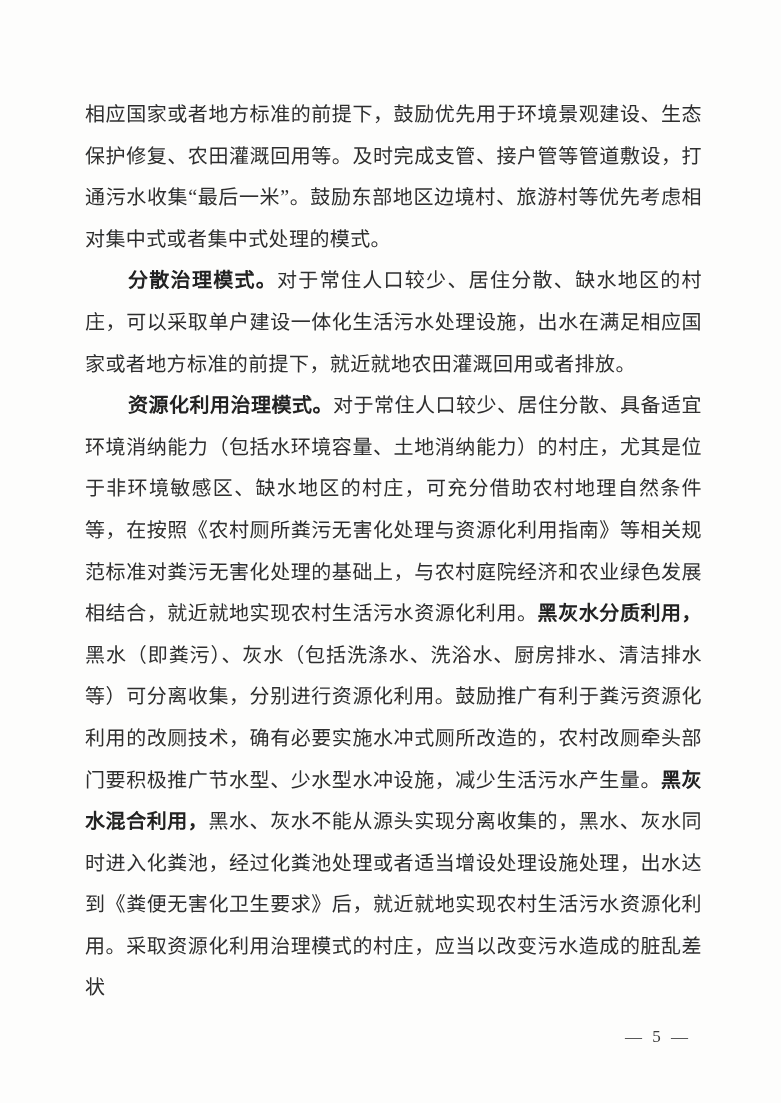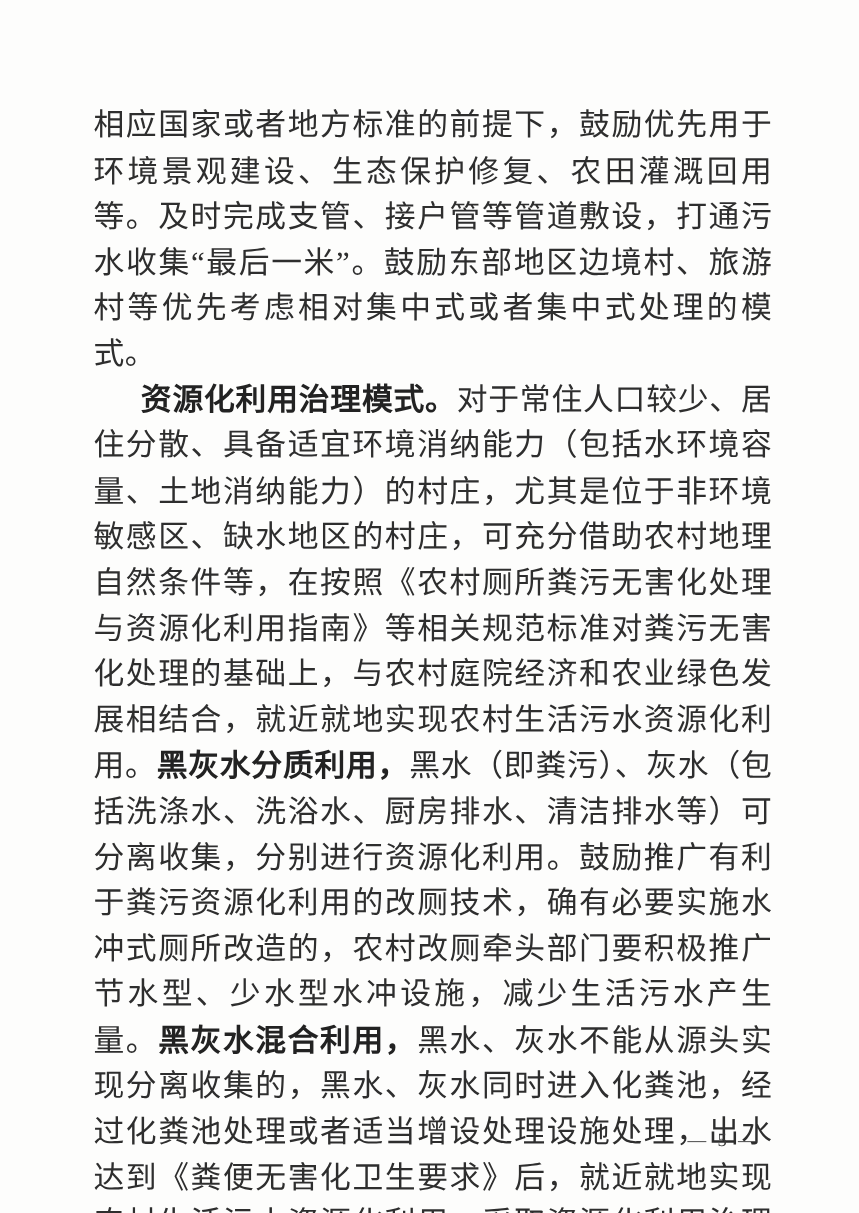--- a/index.html
+++ b/index.html
@@ -16,21 +16,21 @@
     font-family: "Liberation Serif", serif;
   }
   .text-column {
     position: absolute;
     left: 85px;
     top: 94px;
     width: 617px;
   }
   .para {
     margin: 0;
-    font-size: 28px;
+    font-size: 20px;
     line-height: 41.6px;
     letter-spacing: 0.4px;
     text-align: justify;
     color: #2e2e2e;
     word-break: break-all;
     font-family: Liberation Serif, serif;
   }
   .para.indent {
     text-indent: 43px;
   }
@@ -47,16 +47,17 @@
     color: #3a3a3a;
     font-family: "Liberation Serif", serif;
   }
 </style>
 </head>
 <body>
 
 <div class="page">
   <div class="text-column">
       <p class="para"><span class="seg">相应国家或者地方标准的前提下，鼓励优先用于环境景观建设、生态保护修复、农田灌溉回用等。及时完成支管、接户管等管道敷设，打通污水收集“最后一米”。鼓励东部地区边境村、旅游村等优先考虑相对集中式或者集中式处理的模式。</span></p>
+      <p class="para indent"><span class="seg bold">分散治理模式。</span><span class="seg">对于常住人口较少、居住分散、缺水地区的村庄，可以采取单户建设一体化生活污水处理设施，出水在满足相应国家或者地方标准的前提下，就近就地农田灌溉回用或者排放。</span></p>
       <p class="para indent"><span class="seg bold">资源化利用治理模式。</span><span class="seg">对于常住人口较少、居住分散、具备适宜环境消纳能力（包括水环境容量、土地消纳能力）的村庄，尤其是位于非环境敏感区、缺水地区的村庄，可充分借助农村地理自然条件等，在按照《农村厕所粪污无害化处理与资源化利用指南》等相关规范标准对粪污无害化处理的基础上，与农村庭院经济和农业绿色发展相结合，就近就地实现农村生活污水资源化利用。</span><span class="seg bold">黑灰水分质利用，</span><span class="seg">黑水（即粪污）、灰水（包括洗涤水、洗浴水、厨房排水、清洁排水等）可分离收集，分别进行资源化利用。鼓励推广有利于粪污资源化利用的改厕技术，确有必要实施水冲式厕所改造的，农村改厕牵头部门要积极推广节水型、少水型水冲设施，减少生活污水产生量。</span><span class="seg bold">黑灰水混合利用，</span><span class="seg">黑水、灰水不能从源头实现分离收集的，黑水、灰水同时进入化粪池，经过化粪池处理或者适当增设处理设施处理，出水达到《粪便无害化卫生要求》后，就近就地实现农村生活污水资源化利用。采取资源化利用治理模式的村庄，应当以改变污水造成的脏乱差状</span></p>
     </div>
   <div class="page-number">— 5 —</div>
 </div>
 
 </body></html>

